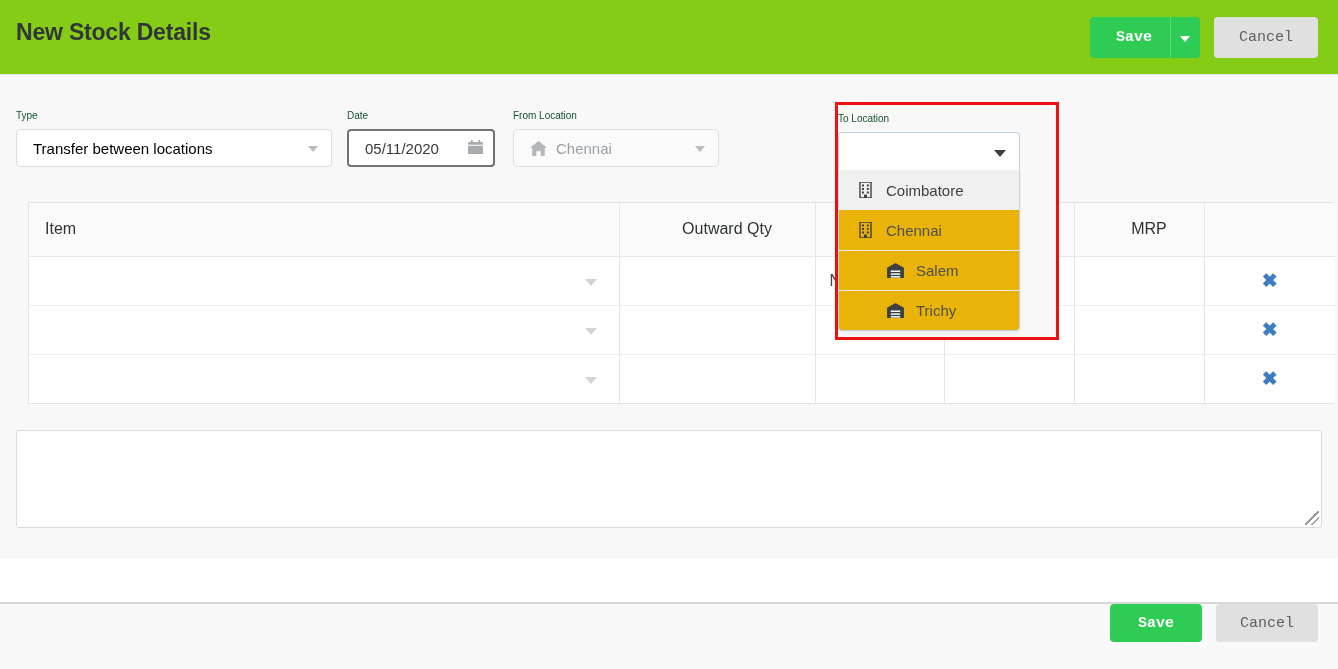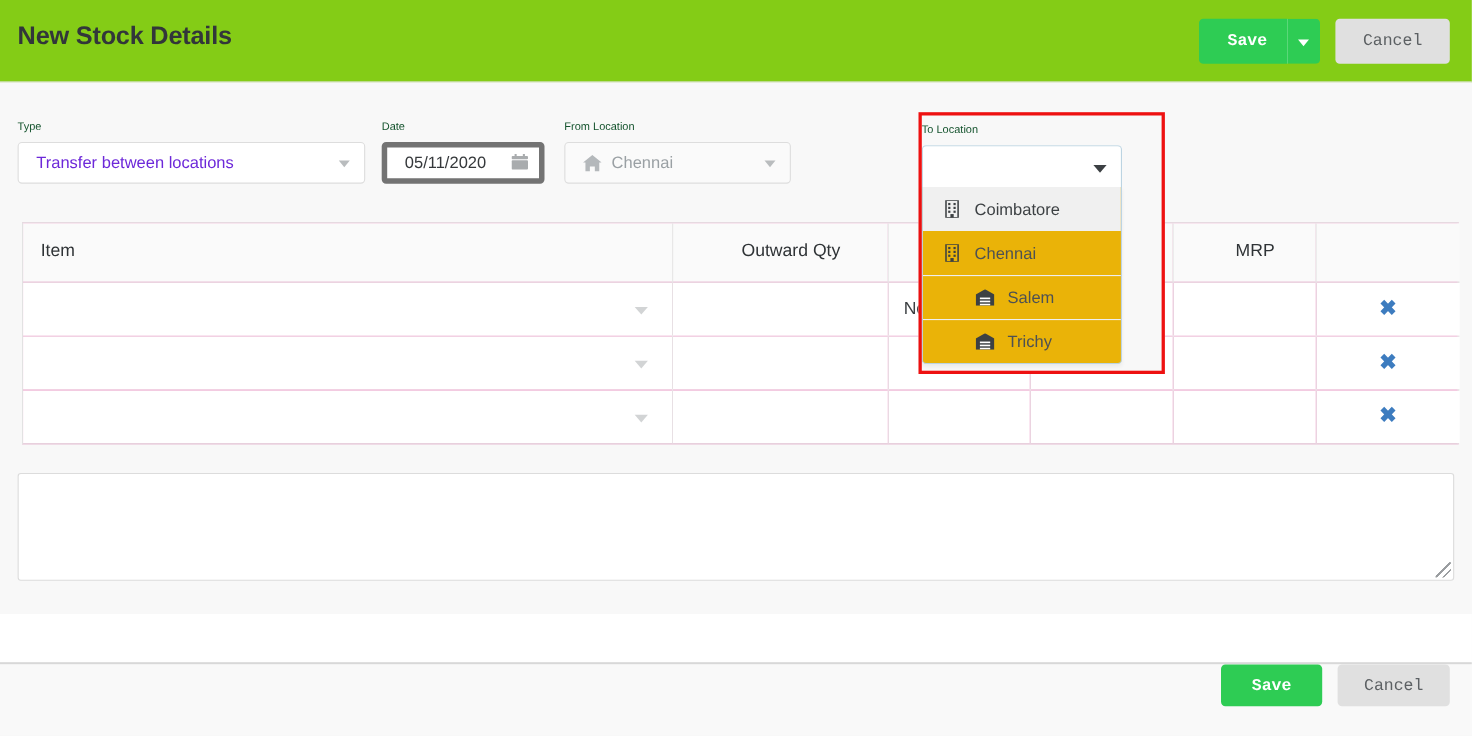--- a/index.html
+++ b/index.html
@@ -62,36 +62,36 @@
 
   .field { position: absolute; }
   .f-type  { left: 16px;  top: 110px; width: 316px; }
   .f-date  { left: 347px; top: 110px; width: 148px; }
   .f-from  { left: 513px; top: 110px; width: 206px; }
 
   .select-box {
     position: relative; margin-top: 8px; height: 38px;
     background: #fff; border: 1px solid #ddd; border-radius: 4px;
     display: flex; align-items: center; padding: 0 30px 0 16px;
-    font-size: 15px; color: #6d28d9;
+    font-size: 15px; color: #000000;
   }
   .select-box.disabled { background: #fafafa; color: #9aa0a4; }
   .caret-gray {
     position: absolute; right: 13px; top: 50%; margin-top: -2px;
     border-left: 5px solid transparent; border-right: 5px solid transparent;
     border-top: 6px solid #b9bcbe;
   }
   .caret-dark {
     position: absolute; right: 13px; top: 50%; margin-top: -2px;
     border-left: 6px solid transparent; border-right: 6px solid transparent;
     border-top: 7px solid #3c4043;
   }
   .date-box {
     position: relative; margin-top: 8px; height: 38px;
-    background: #fff; border: 5px solid #737373; border-radius: 4px;
+    background: #fff; border: 2px solid #737373; border-radius: 4px;
     display: flex; align-items: center; justify-content: flex-start;
     padding: 0 34px 0 16px; font-size: 15px; color: #35383b;
   }
   .cal-icon {
     position: absolute; right: 10px; top: 50%; margin-top: -8px;
     width: 15px; height: 15px; color: #a9acae;
   }
   .home-icon { margin-right: 9px; color: #b4b8bb; display: inline-flex; }
 
   
@@ -121,24 +121,24 @@
   }
   .opt.sel { background: #f0f0f0; color: #3d4144; }
   .opt.indent { padding-left: 46px; border-top: 1px solid #eee; }
   .opt-icon {
     width: 20px; display: inline-flex; align-items: center; justify-content: center;
     color: #3c4043; margin-right: 11px;
   }
 
   
   .tbl {
-    position: absolute; left: 20px; top: 202px;
+    position: absolute; left: 28px; top: 202px;
     width: 1306px;
     border: 1px solid #e2e2e2;
-    background: #f9a8d4;
+    background: #15803d;
     border-collapse: collapse;
   }
   .tbl table { width: 100%; border-collapse: collapse; table-layout: fixed; }
   .tbl th {
     height: 53px; background: #fafafa;
     font-size: 16px; font-weight: normal; color: #2f3336;
     border-right: 1px solid #e6e6e6; border-bottom: 1px solid #e6e6e6;
     text-align: center;
     padding-left: 20px;
   }

